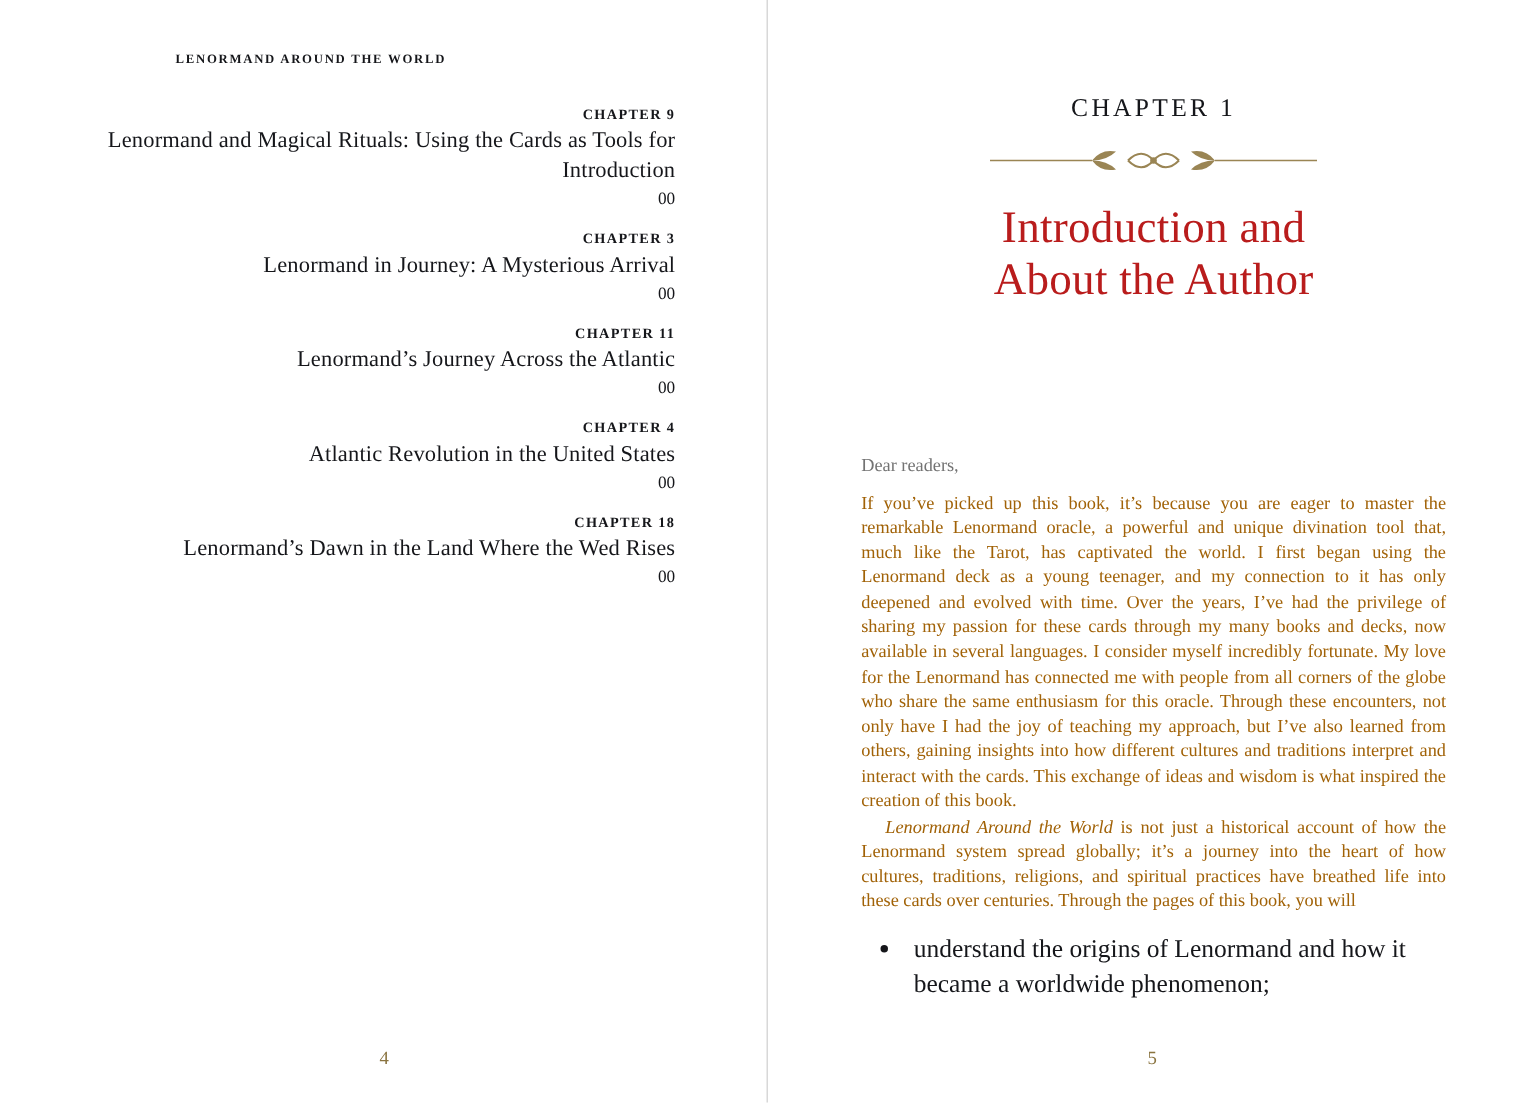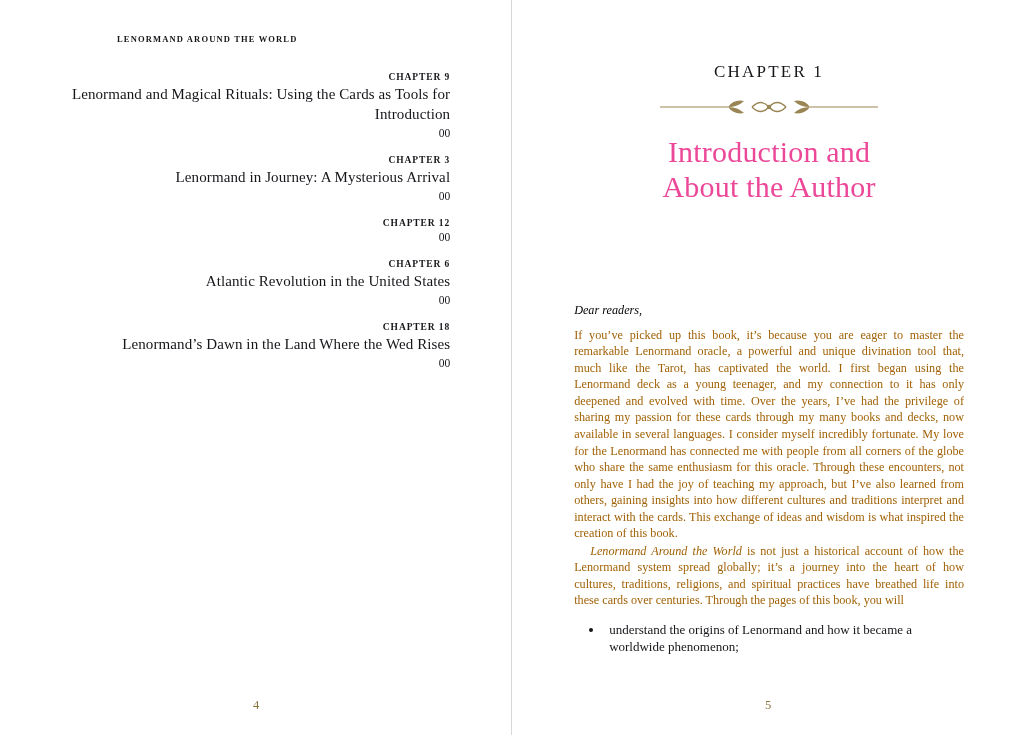--- a/index.html
+++ b/index.html
@@ -91,49 +91,48 @@
     width: 218px;
     height: 22px;
     position: relative;
   }
   .ornament svg { display: block; }
   .chapter-title {
     margin-top: 16px;
     text-align: center;
     font-size: 30px;
     line-height: 1.18;
-    color: #ec4899;
+    color: #b91c1c;
     font-family: "Liberation Serif", serif;
     letter-spacing: 0.2px;
   }
   .body-area {
     margin-top: 98px;
   }
   .salutation {
     font-size: 12.2px;
     margin-bottom: 9px;
-    color: #000000;
-    font-style: italic;
+    color: #737373;
   }
   .body-par {
     font-size: 12.2px;
     line-height: 1.355;
     text-align: justify;
     color: #a16207;
     margin: 0 0 0 0;
   }
   .body-par.indent {
     text-indent: 16px;
     margin-top: 1px;
   }
   .body-par em { font-style: italic; }
   ul.bullets {
     margin: 12px 0 0 0;
     padding-left: 30px;
-    font-size: 13px;
+    font-size: 17px;
     line-height: 1.355;
     color: #15161a;
   }
   ul.bullets li {
     padding-left: 5px;
   }
   .folio {
     position: absolute;
     bottom: 22px;
     width: 100%;
@@ -160,26 +159,27 @@
         <div class="toc-page">00</div>
       </div>
 
       <div class="toc-entry">
         <div class="toc-chapter">CHAPTER 3</div>
         <div class="toc-title">Lenormand in Journey: A Mysterious Arrival</div>
         <div class="toc-page">00</div>
       </div>
 
       <div class="toc-entry">
-        <div class="toc-chapter">CHAPTER 12</div>
-        <div class="toc-page">00</div>
-      </div>
-
-      <div class="toc-entry">
-        <div class="toc-chapter">CHAPTER 6</div>
+        <div class="toc-chapter">CHAPTER 11</div>
+        <div class="toc-title">Lenormand’s Journey Across the Atlantic</div>
+        <div class="toc-page">00</div>
+      </div>
+
+      <div class="toc-entry">
+        <div class="toc-chapter">CHAPTER 4</div>
         <div class="toc-title">Atlantic Revolution in the United States</div>
         <div class="toc-page">00</div>
       </div>
 
       <div class="toc-entry">
         <div class="toc-chapter">CHAPTER 18</div>
         <div class="toc-title">Lenormand’s Dawn in the Land Where the Wed Rises</div>
         <div class="toc-page">00</div>
       </div>
 

